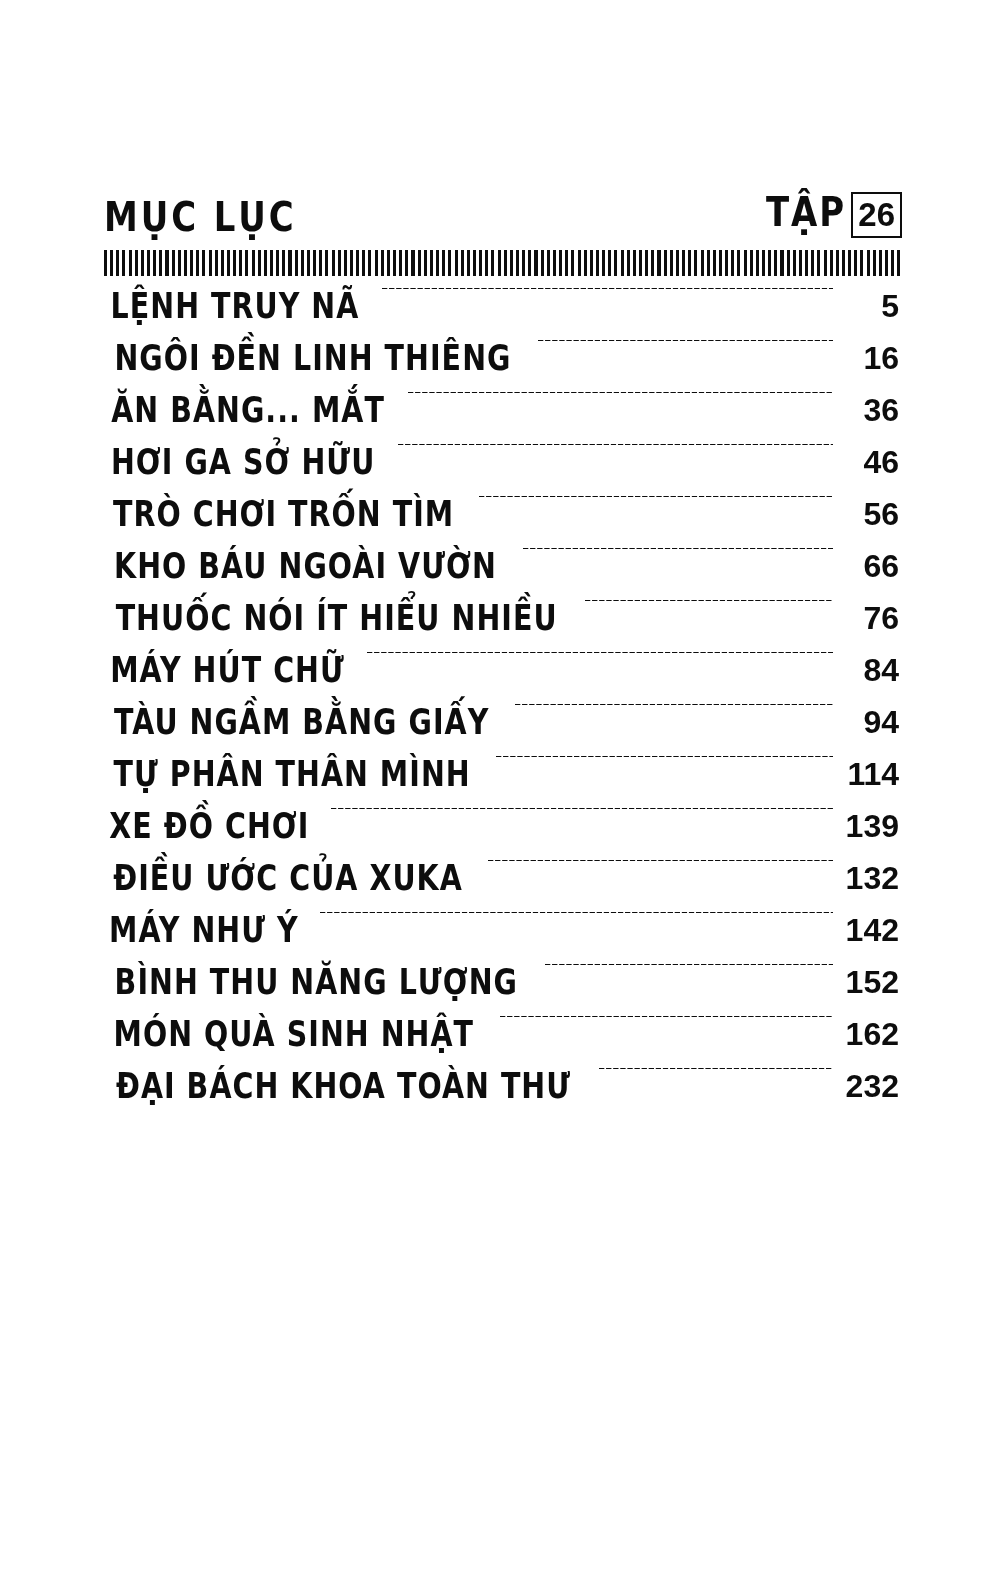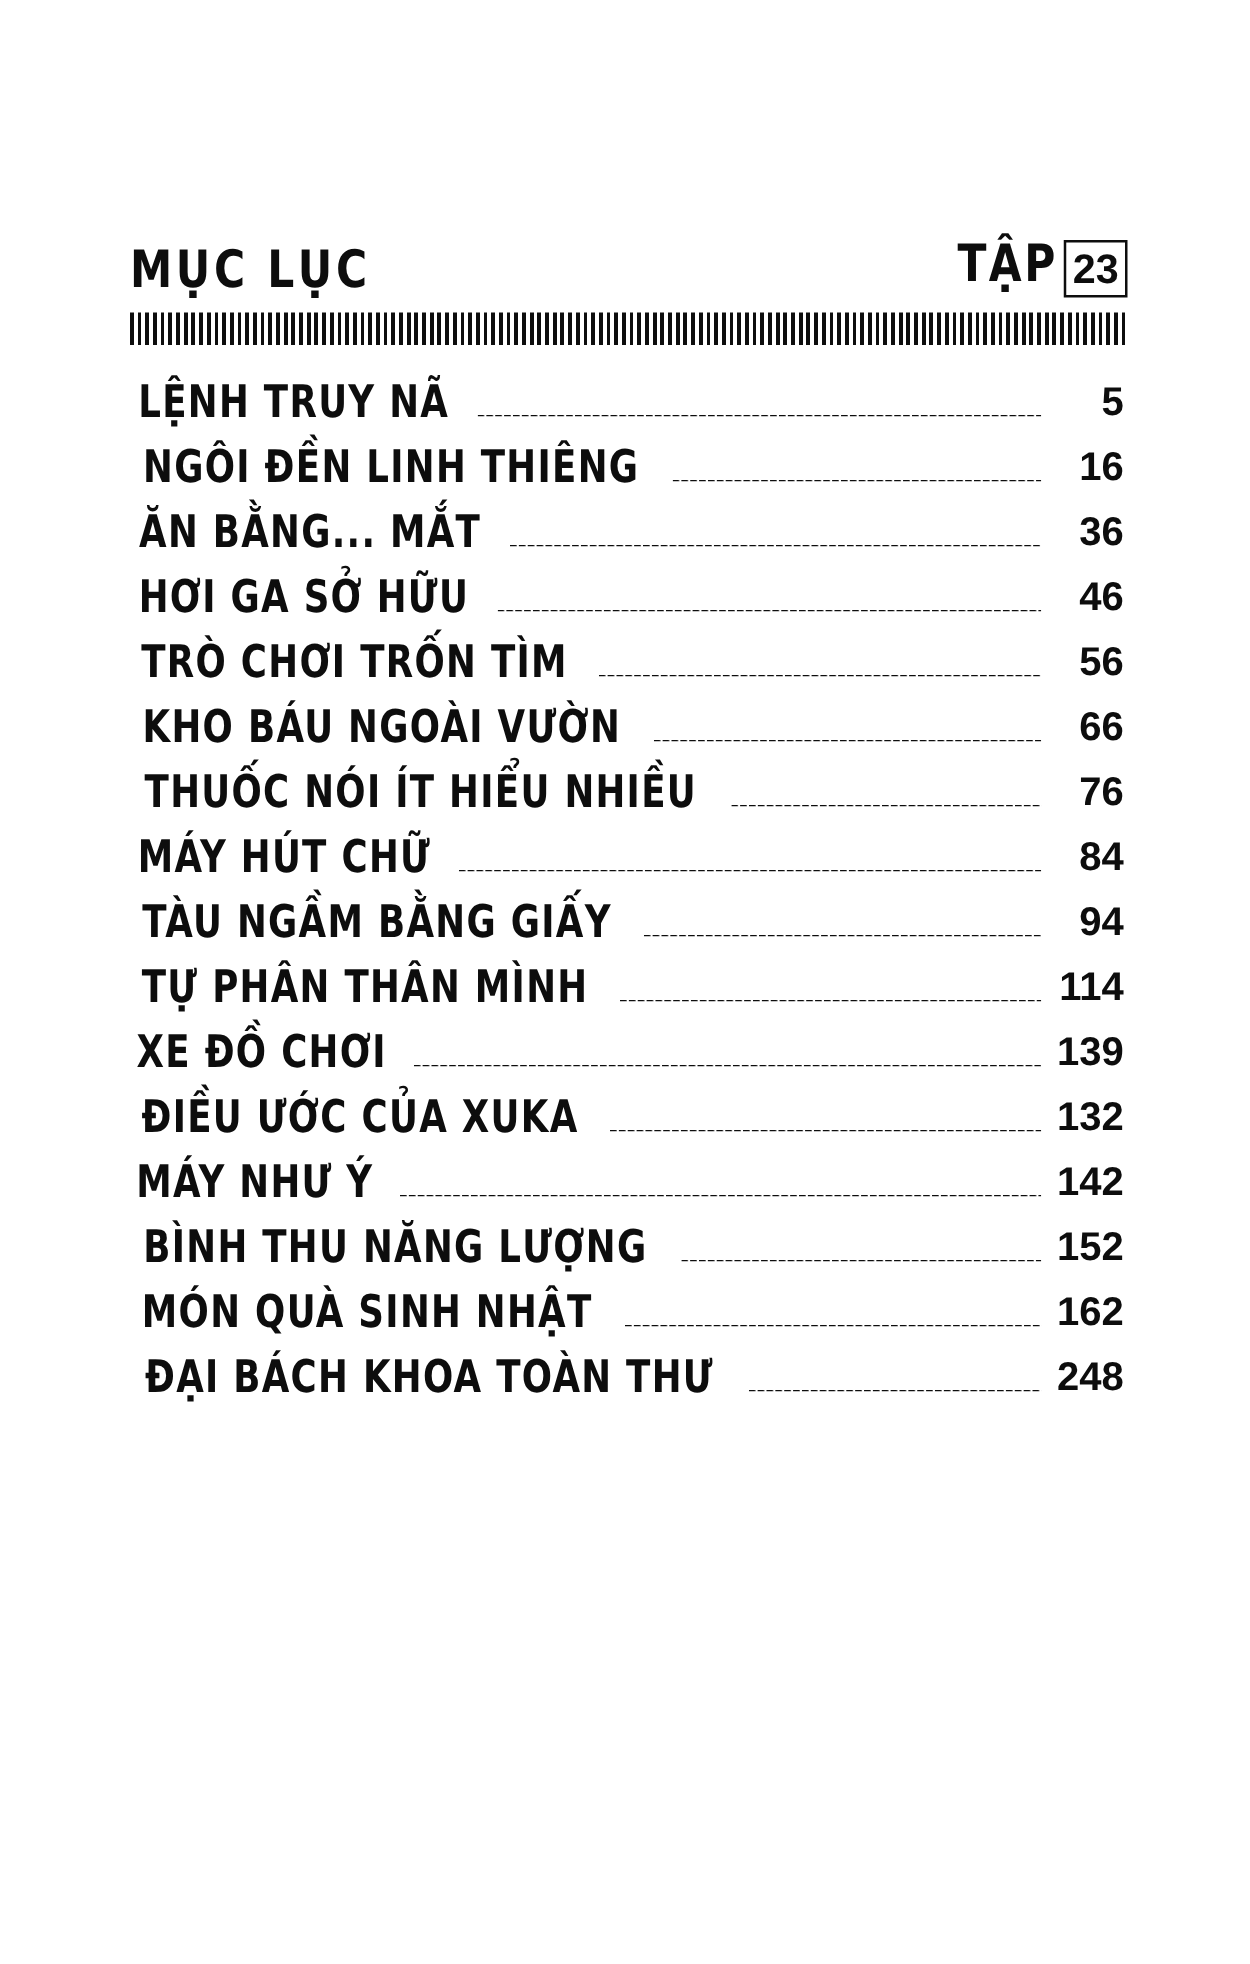--- a/index.html
+++ b/index.html
@@ -92,21 +92,21 @@
   
   .toc {
     position: absolute;
     left: 104px;
     top: 288px;
     width: 795px;
   }
 
   .toc-row {
     display: flex;
-    align-items: flex-end;
+    align-items: flex-start;
     height: 52px;
     white-space: nowrap;
   }
 
   .toc-title {
     font-family: "DejaVu Sans", sans-serif;
     font-size: 30px;
     font-weight: bold;
     letter-spacing: 1.1px;
     color: #0d0d0d;
@@ -149,21 +149,21 @@
 </head>
 <body>
 
 <div class="page">
 
   <div class="header">
     <div class="header-title">MỤC LỤC</div>
 
     <div class="header-right">
       <div class="header-vol-label">TẬP</div>
-      <div class="header-vol-box">23</div>
+      <div class="header-vol-box">26</div>
     </div>
   </div>
 
   <div class="deco-bar"></div>
 
   <div class="toc">
       <div class="toc-row">
         <span class="toc-title">LỆNH TRUY NÃ</span>
         <span class="toc-leader"></span>
         <span class="toc-page">5</span>
@@ -234,17 +234,17 @@
         <span class="toc-page">152</span>
       </div>
       <div class="toc-row">
         <span class="toc-title">MÓN QUÀ SINH NHẬT</span>
         <span class="toc-leader"></span>
         <span class="toc-page">162</span>
       </div>
       <div class="toc-row">
         <span class="toc-title">ĐẠI BÁCH KHOA TOÀN THƯ</span>
         <span class="toc-leader"></span>
-        <span class="toc-page">248</span>
+        <span class="toc-page">232</span>
       </div>
     </div>
 
 </div>
 
 </body></html>

